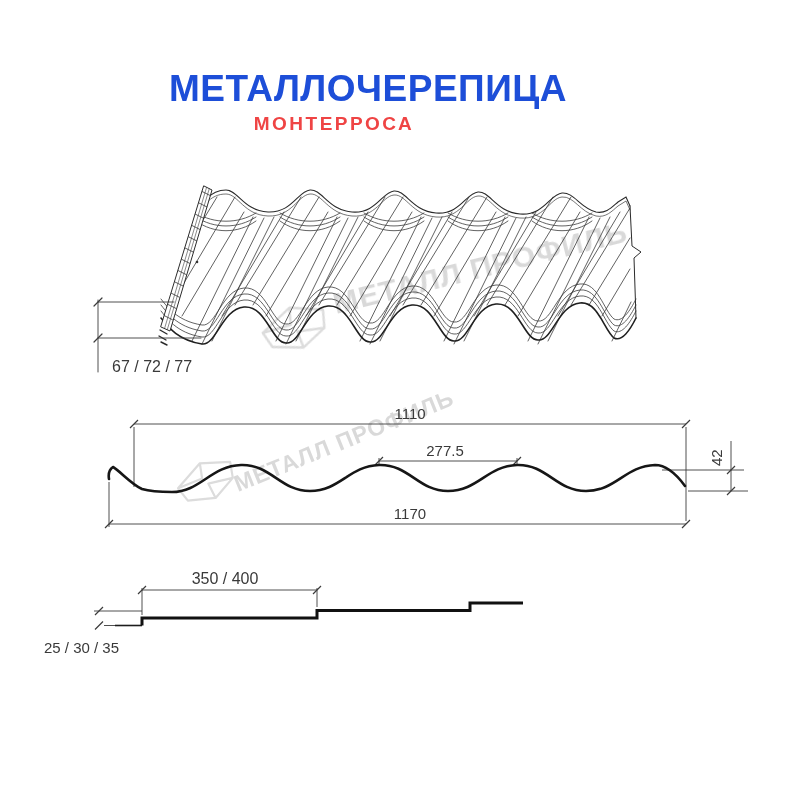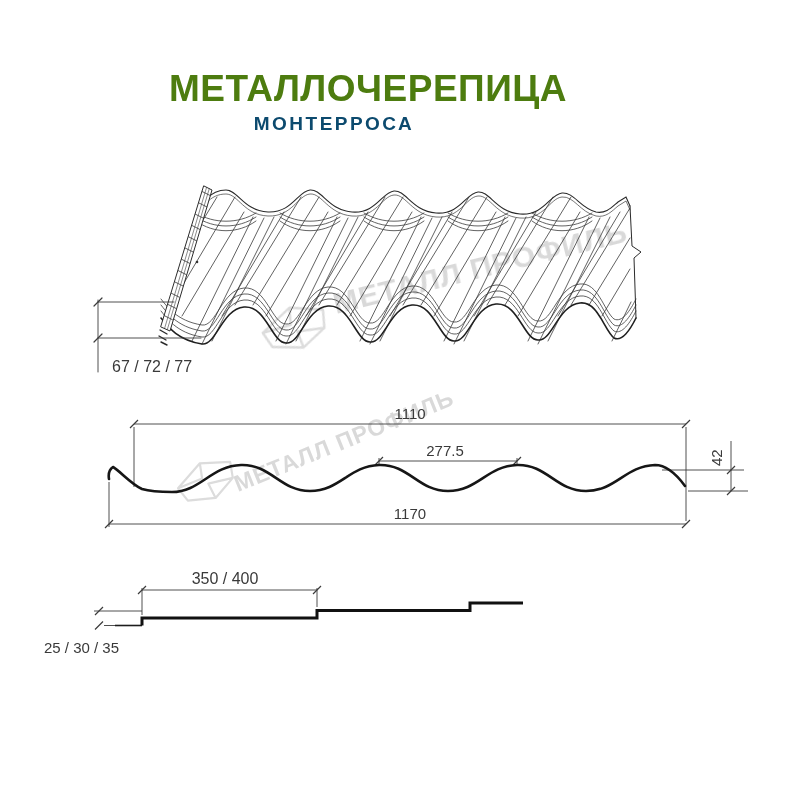--- a/index.html
+++ b/index.html
@@ -1,21 +1,21 @@
 <!DOCTYPE html>
 <html><head>
 <meta charset="utf-8">
 <style>
   html,body{margin:0;padding:0;background:#fff;}
   .page{position:relative;width:800px;height:800px;background:#ffffff;overflow:hidden;
         font-family:"Liberation Sans", sans-serif;}
   .title{position:absolute;left:0;top:68px;width:736px;text-align:center;
-         font-size:37px;font-weight:800;letter-spacing:.5px;color:#4d7c0f;}
+         font-size:37px;font-weight:800;letter-spacing:.5px;color:#1d4ed8;}
   .subtitle{position:absolute;left:0;top:113px;width:668px;text-align:center;
-         font-size:19px;font-weight:600;letter-spacing:2.5px;color:#0c4a6e;}
+         font-size:19px;font-weight:600;letter-spacing:2.5px;color:#ef4444;}
   svg{position:absolute;left:0;top:0;}
   svg text{font-family:"Liberation Sans", sans-serif;}
   .dimtxt{font-size:15px;fill:#3a3a3a;}
   .dimtxt-big{font-size:16px;fill:#3a3a3a;}
   .wmtext{font-weight:700;fill:#d3d3d3;letter-spacing:1px;}
 </style>
 </head>
 <body>
 
 <div class="page">

